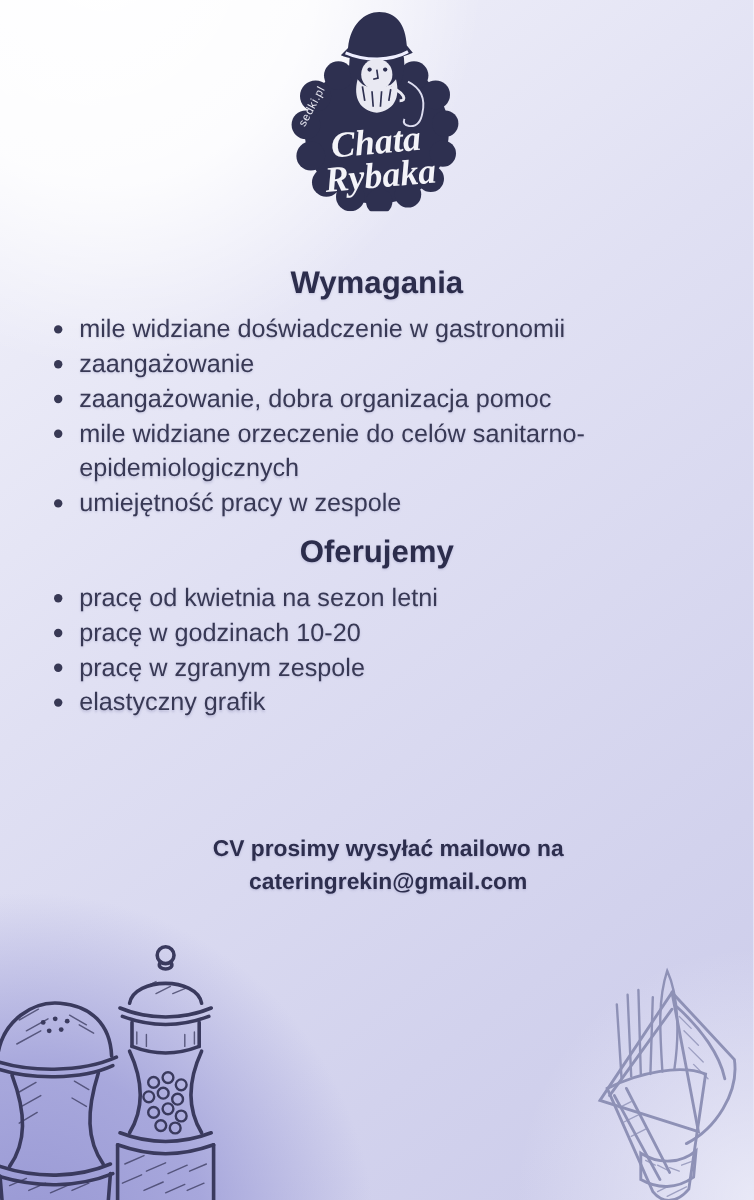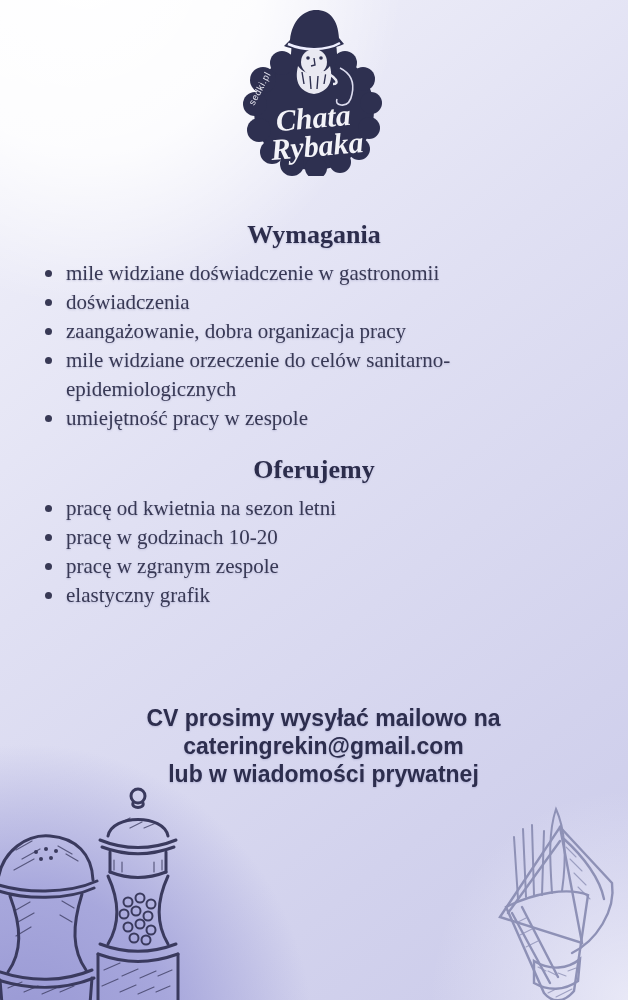--- a/index.html
+++ b/index.html
@@ -45,30 +45,30 @@
     font-size: 29px;
     letter-spacing: 0.5px;
     color: #2d2f50;
     transform: scaleX(0.86);
     transform-origin: center;
     white-space: nowrap;
     margin-top: 4px;
     text-shadow: 0 1px 2px rgba(110,110,160,0.35);
   }
 
-  .section { margin-top: 0; font-family: Liberation Serif, serif; }
+  .section { margin-top: 0; }
   .section-heading {
     text-align: center;
     font-size: 26px;
     font-weight: bold;
     color: #2c2d4c;
     text-shadow: 0 1px 2px rgba(110,110,160,0.3);
   }
   .section-heading.first { margin-top: 44px; }
-  .section-heading.second { margin-top: 22px; }
+  .section-heading.second { margin-top: 10px; }
 
   ul.bullets {
     list-style: none;
     margin-top: 9px;
     padding-left: 66px;
     padding-right: 28px;
   }
   ul.bullets li {
     position: relative;
     font-size: 21px;
@@ -84,21 +84,21 @@
     width: 7px;
     height: 7px;
     border-radius: 50%;
     background: #383955;
   }
 
   .contact {
     margin-top: 94px;
     text-align: center;
     font-weight: bold;
-    font-size: 23px;
+    font-size: 19px;
     line-height: 28px;
     color: #2d2e4e;
     text-shadow: 0 1px 2px rgba(110,110,160,0.3);
     margin-left: 19px;
   }
 
   .decor-left { position: absolute; left: -12px; bottom: -8px; width: 192px; }
   .decor-right { position: absolute; right: -10px; bottom: -10px; width: 178px; }
   .decor-left svg, .decor-right svg { display: block; width: 100%; }
 </style>
@@ -143,41 +143,40 @@
       <text class="logo-script" x="86" y="150" font-size="30" text-anchor="middle" transform="rotate(-5 86 150)">Rybaka</text>
       <text class="logo-watermark" x="22" y="100" transform="rotate(-62 22 100)">sedki.pl</text>
     </svg>
   </div>
 
 
   <section class="section">
     <h3 class="section-heading first">Wymagania</h3>
     <ul class="bullets">
       <li>mile widziane doświadczenie w gastronomii</li>
-      <li>doświadczenia</li>
-      <li>zaangażowanie, dobra organizacja pracy</li>
+      <li>zaangażowanie</li>
+      <li>zaangażowanie, dobra organizacja pomoc</li>
       <li>mile widziane orzeczenie do celów sanitarno-epidemiologicznych</li>
       <li>umiejętność pracy w zespole</li>
     </ul>
   </section>
 
   <section class="section">
     <h3 class="section-heading second">Oferujemy</h3>
     <ul class="bullets">
       <li>pracę od kwietnia na sezon letni</li>
       <li>pracę w godzinach 10-20</li>
       <li>pracę w zgranym zespole</li>
       <li>elastyczny grafik</li>
     </ul>
   </section>
 
   <footer class="contact">
     <div>CV prosimy wysyłać mailowo na</div>
     <div>cateringrekin@gmail.com</div>
-    <div>lub w wiadomości prywatnej</div>
   </footer>
 
   <div class="decor-left">
     <svg viewBox="0 0 192 228" xmlns="http://www.w3.org/2000/svg" fill="none" stroke="#3a3a5e" stroke-width="3" stroke-linecap="round">
 
       <g>
         <path d="M10,100 C14,70 40,54 62,56 C88,58 104,74 105,100"></path>
         <path d="M5,103 C35,114 80,114 109,101"></path>
         <path d="M8,110 C36,120 80,120 106,108"></path>
         <g fill="#3a3a5e" stroke="none">

